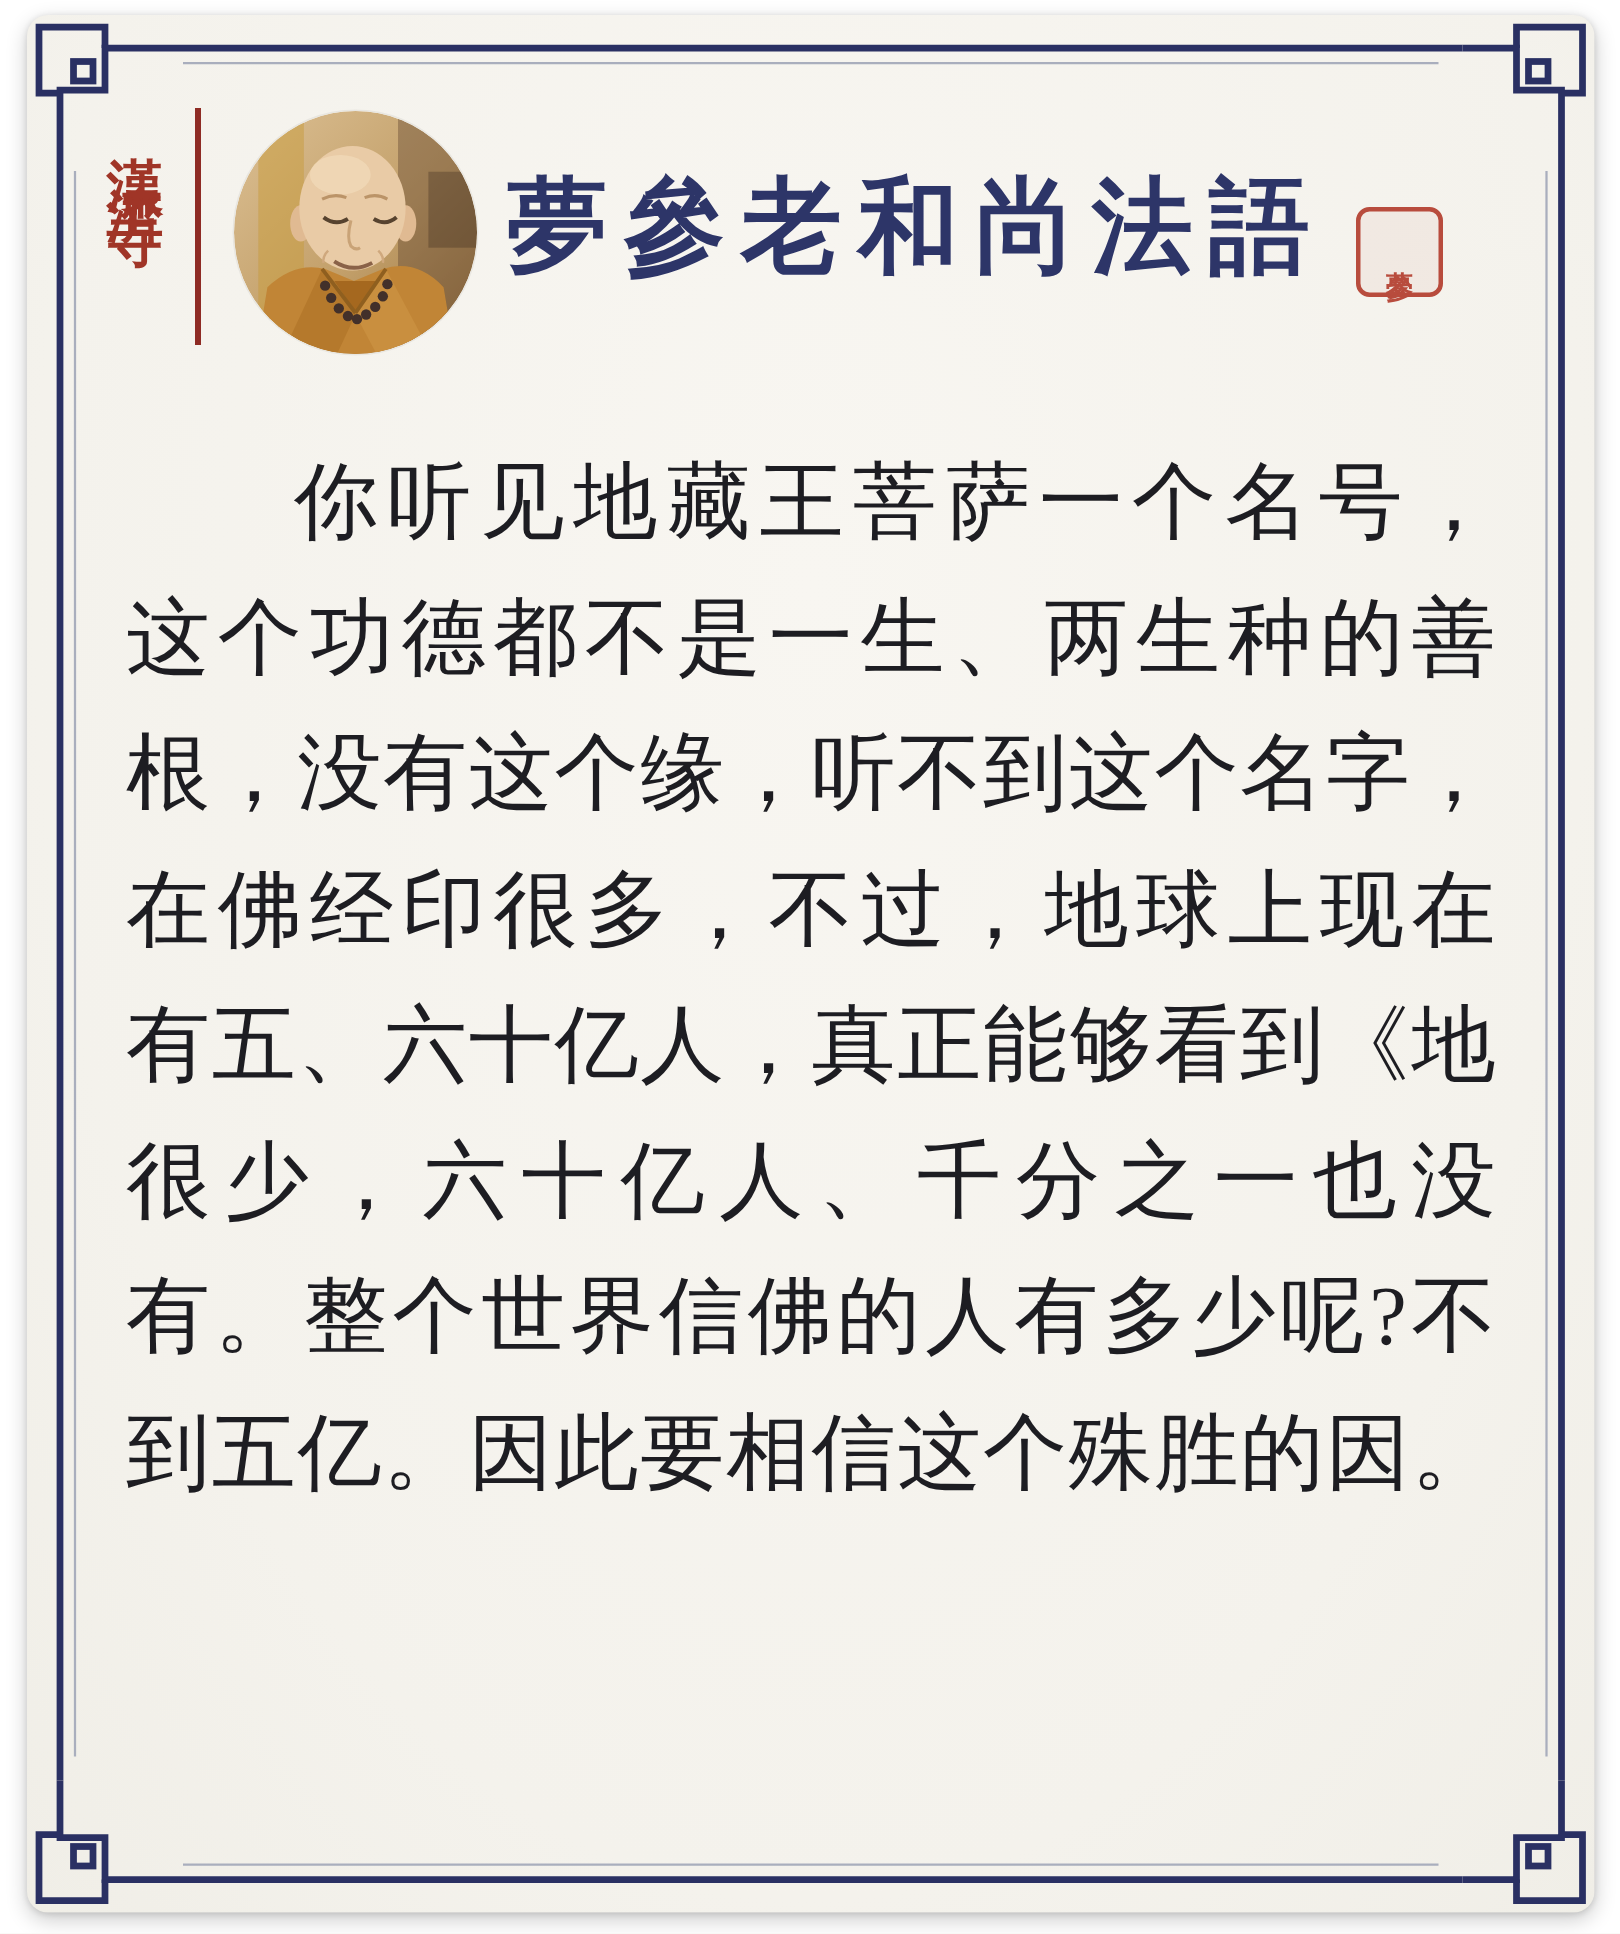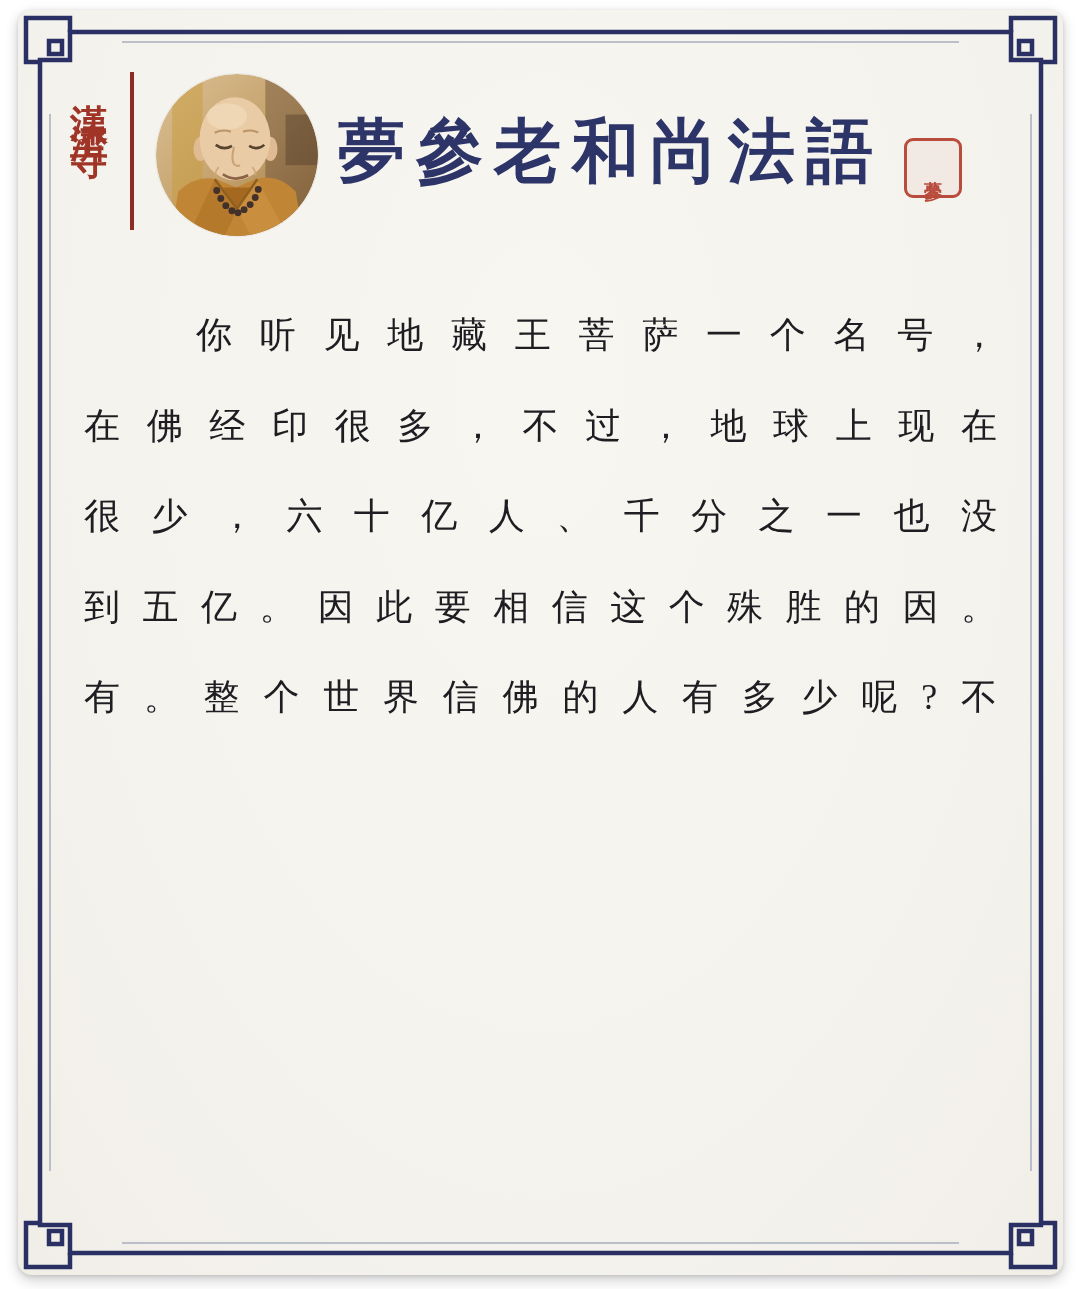--- a/index.html
+++ b/index.html
@@ -57,21 +57,21 @@
     display:flex;align-items:center;justify-content:center;
     writing-mode:vertical-rl;text-orientation:upright;
     font-size:18px;font-weight:700;letter-spacing:2px;
     opacity:.9;
   }
 
   
   .quote{
     position:absolute;left:66px;top:280px;width:913px;
     color:#1d1d22;
-    font-size:36px;
+    font-size:56px;
     font-weight:500;
   }
   .qline{
     height:90.5px;line-height:90.5px;
     text-align:justify;
     text-align-last:justify;
     white-space:nowrap;
   }
   .qline.indent{text-indent:112px;}
 </style>
@@ -156,19 +156,22 @@
         <path d="M62 92 q-4 4 -3 8 M95 92 q4 4 3 8" stroke="#cfa87d" stroke-width="1.6" fill="none"></path>
       </g>
     </svg>
   </div>
 
   <div class="title">夢參老和尚法語</div>
   <div class="seal">夢參</div>
 
   <div class="quote">
     <div class="qline indent">你听见地藏王菩萨一个名号，</div>
+    <div class="qline">这个功德都不是一生、两生种的善</div>
+    <div class="qline">根，没有这个缘，听不到这个名字，</div>
     <div class="qline">在佛经印很多，不过，地球上现在</div>
+    <div class="qline">有五、六十亿人，真正能够看到《地</div>
     <div class="qline">很少，六十亿人、千分之一也没</div>
+    <div class="qline">有。整个世界信佛的人有多少呢?不</div>
     <div class="qline">到五亿。因此要相信这个殊胜的因。</div>
-    <div class="qline">有。整个世界信佛的人有多少呢?不</div>
   </div>
 
 </div>
 
 </body></html>

